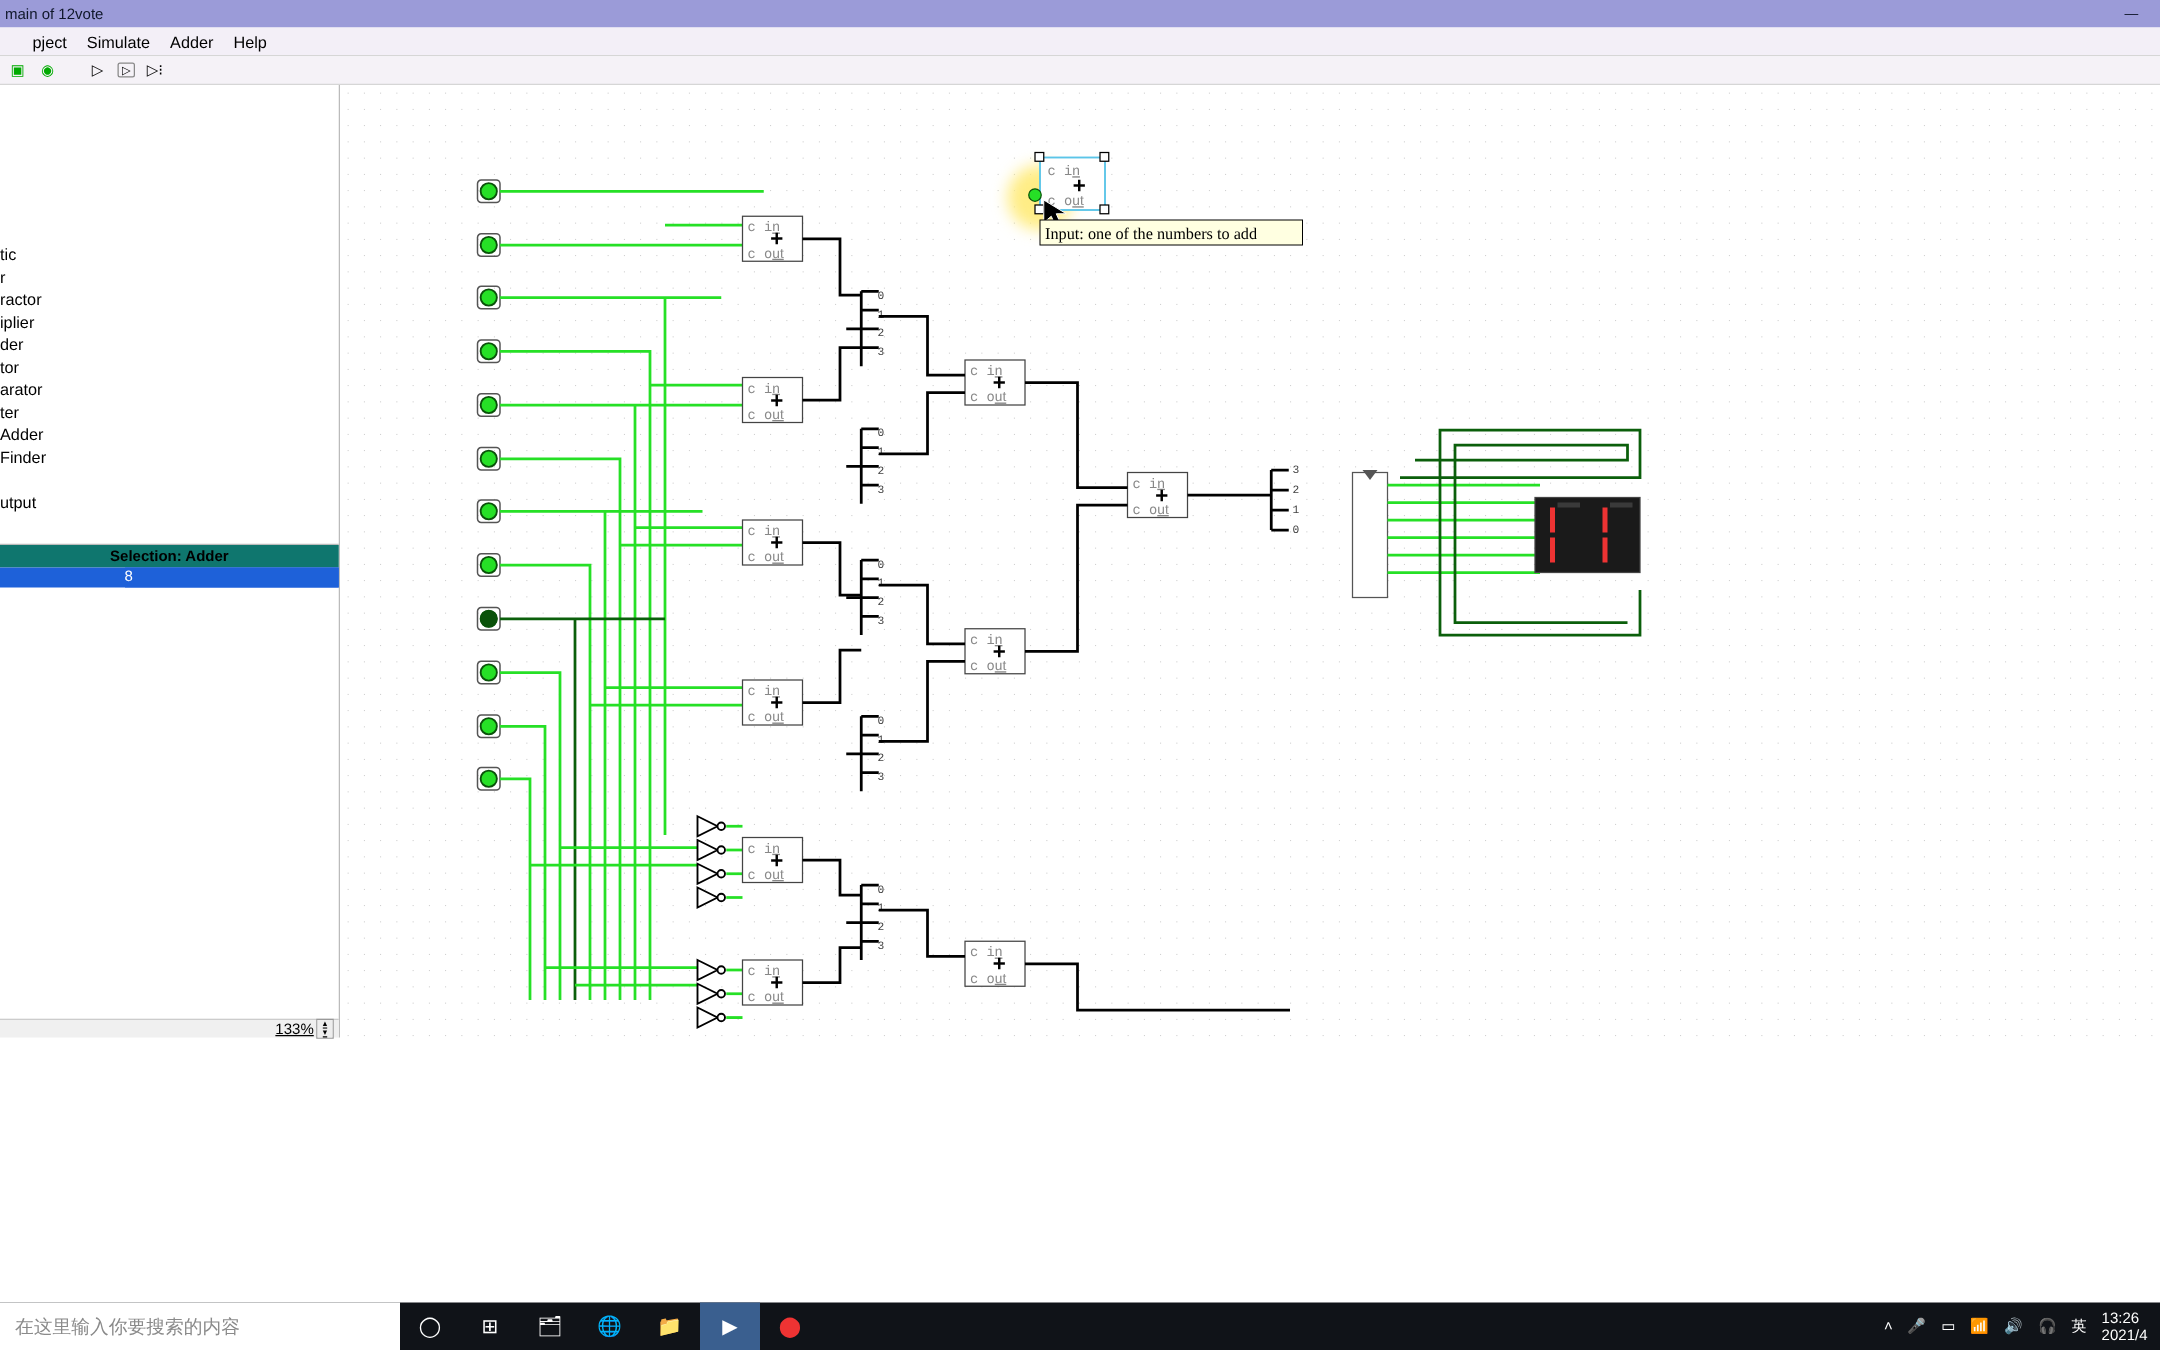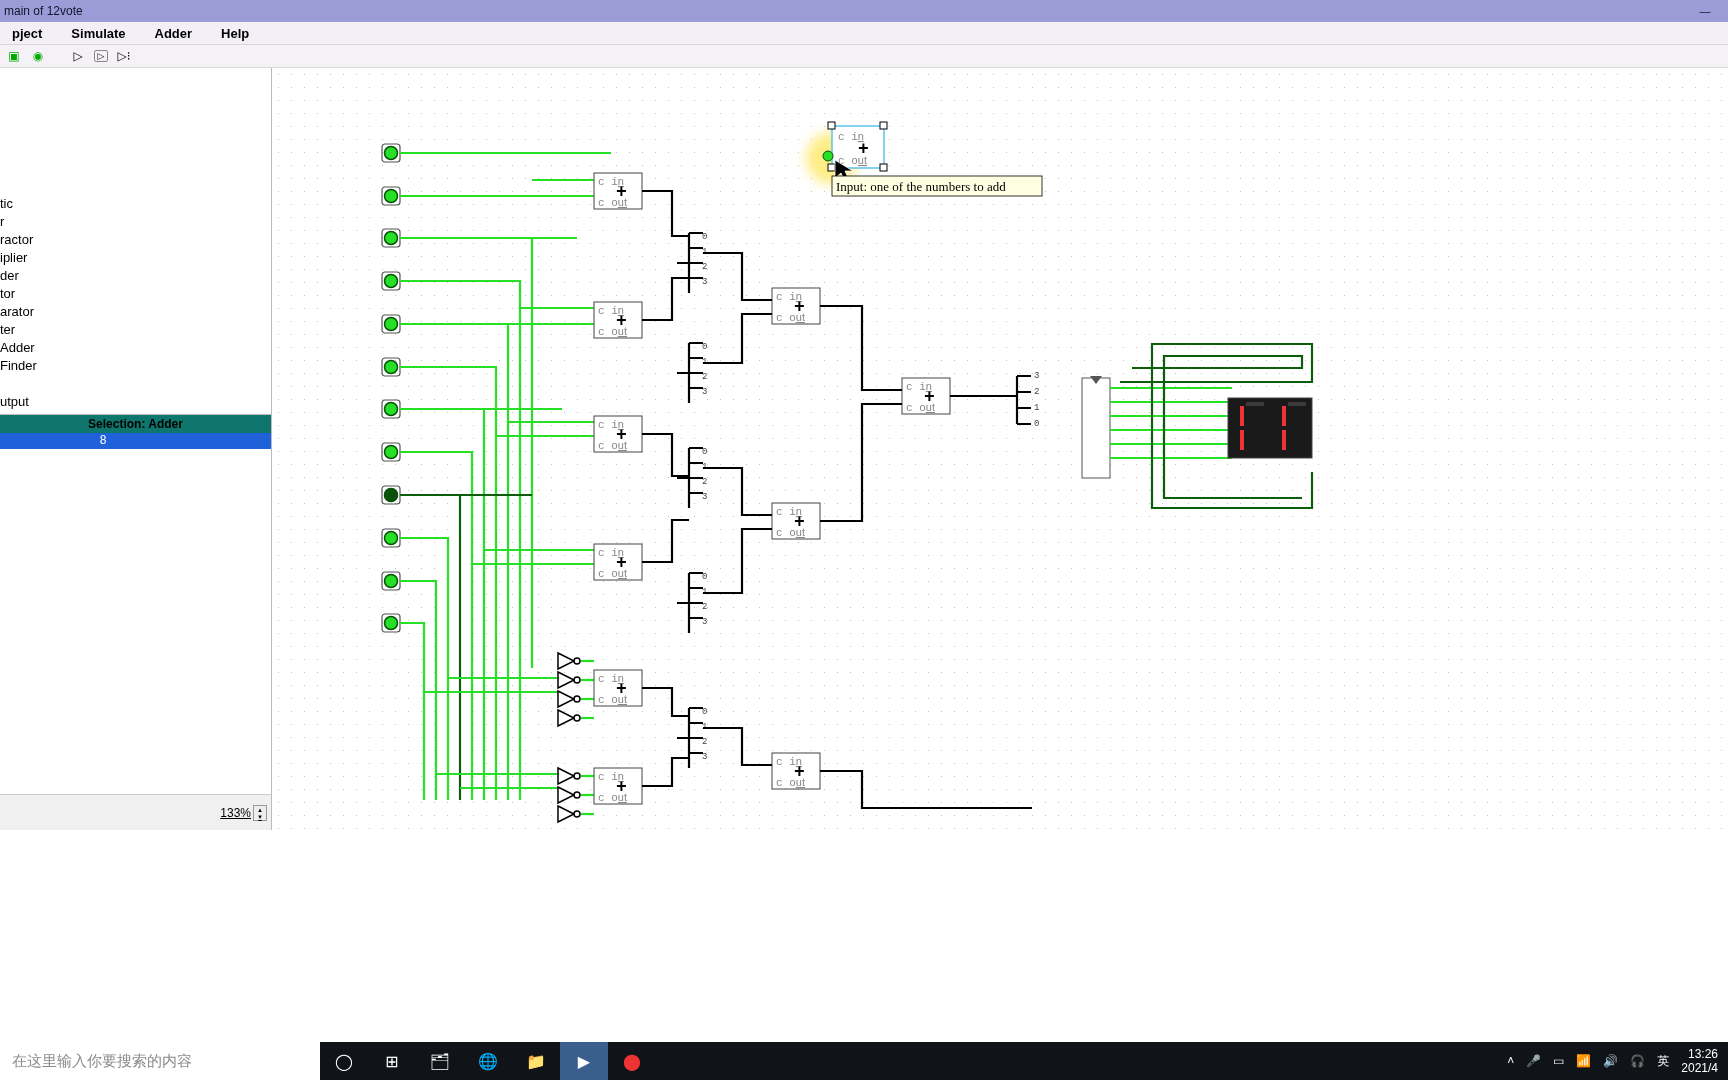--- a/index.html
+++ b/index.html
@@ -1,32 +1,32 @@
 <!DOCTYPE html>
 <html><head>
 <meta charset="utf-8">
 <style>
 * { margin:0; padding:0; box-sizing:border-box; font-family: Tahoma, sans-serif; }
 html,body{width:1728px;height:1080px;overflow:hidden;background:#fff;}
 .titlebar{height:22px;background:#9b9bd8;display:flex;align-items:center;padding-left:4px;font-size:12px;color:#0f172a;}
 .titlebar .spacer{flex:1;}
 .titlebar .winbtn{width:46px;height:22px;display:flex;align-items:center;justify-content:center;font-size:11px;}
-.menubar{height:23px;background:#f3eff7;display:flex;align-items:center;gap:17px;padding-left:6px;font-size:13px;border-bottom:1px solid #d6d6d6;font-weight:bold;}
+.menubar{height:23px;background:#f3eff7;display:flex;align-items:center;gap:4px;padding-left:20px;font-size:13px;border-bottom:1px solid #d6d6d6;}
 .menubar span{padding:2px 6px;}
 .toolbar{height:23px;background:#f5f2f7;display:flex;align-items:center;gap:8px;padding-left:6px;border-bottom:1px solid #d6d6d6;font-size:12px;}
 .toolbar .tbtn{width:16px;height:16px;display:inline-flex;align-items:center;justify-content:center;}
 .workspace{display:flex;height:762px;}
 .leftpane{width:272px;border-right:1px solid #bbb;display:flex;flex-direction:column;background:#fff;}
 .tree{flex:1;font-family:"Courier New",monospace;font-size:13px;line-height:17px;padding-top:110px;padding-left:0;overflow:hidden;white-space:pre;}
 .proppane{height:380px;border-top:1px solid #bbb;font-family:"Courier New",monospace;font-size:12px;}
 .propheader{text-align:center;background:#0f766e;padding:2px 0;font-weight:bold;}
 .proprow{background:#1e61d9;color:#fff;height:16px;display:flex;}
 .proprow .k{width:100px;text-align:right;padding-right:4px;}
 .proprow .v{width:172px;background:#1e61d9;}
-.zoombar{height:36px;display:flex;justify-content:flex-end;align-items:center;padding-right:4px;font-size:12px;border-top:1px solid #ccc;background:#f0f0f0;text-decoration:underline;}
+.zoombar{height:15px;display:flex;justify-content:flex-end;align-items:center;padding-right:4px;font-size:12px;border-top:1px solid #ccc;background:#f0f0f0;text-decoration:underline;}
 .spin{display:inline-flex;flex-direction:column;border:1px solid #999;margin-left:2px;}
 .spin div{width:12px;height:7px;font-size:7px;line-height:7px;text-align:center;background:#eee;}
 .canvas{flex:1;position:relative;overflow:hidden;background:#fff;
   background-image:radial-gradient(#c2c2c2 .7px,transparent .7px);
   background-size:13px 13px;}
 .canvas svg{position:absolute;inset:0;width:100%;height:100%;}
 .adder{fill:#fff;stroke:#444;stroke-width:1;}
 .adderlab{font-family:"Courier New",monospace;font-size:11px;fill:#888;}
 .wire-bright{stroke:#26e026;stroke-width:2.2;fill:none;}
 .wire-dark{stroke:#0b5f0b;stroke-width:2.2;fill:none;}
@@ -41,21 +41,21 @@
 .toollab{font-family:Tahoma;font-size:13px;}
 .splitlab{font-family:"Courier New",monospace;font-size:9px;fill:#444;}
 .hex7{fill:#1a1a1a;stroke:#444;}
 .seg-off{fill:#3a3a3a;}
 .seg-on{fill:#e33;}
 .taskbar{position:absolute;bottom:0;left:0;right:0;height:38px;background:#101318;display:flex;align-items:center;color:#fff;}
 .search{width:320px;height:38px;background:#fff;color:#8a8a8a;font-size:15px;display:flex;align-items:center;padding-left:12px;}
 .tb-center{flex:0 0 auto;display:flex;align-items:center;height:38px;}
 .tb-btn{width:48px;height:38px;display:flex;align-items:center;justify-content:center;font-size:16px;color:#fff;}
 .tb-right{margin-left:auto;display:flex;align-items:center;gap:12px;padding-right:4px;font-size:12px;}
-.tb-clock{text-align:right;line-height:14px;padding-right:6px;}
+.tb-clock{line-height:14px;padding-right:6px;}
 </style>
 </head>
 <body>
 
 <div class="titlebar">
   <span>main of 12vote</span>
   <div class="spacer"></div>
   <div class="winbtn">—</div>
 </div>
 

